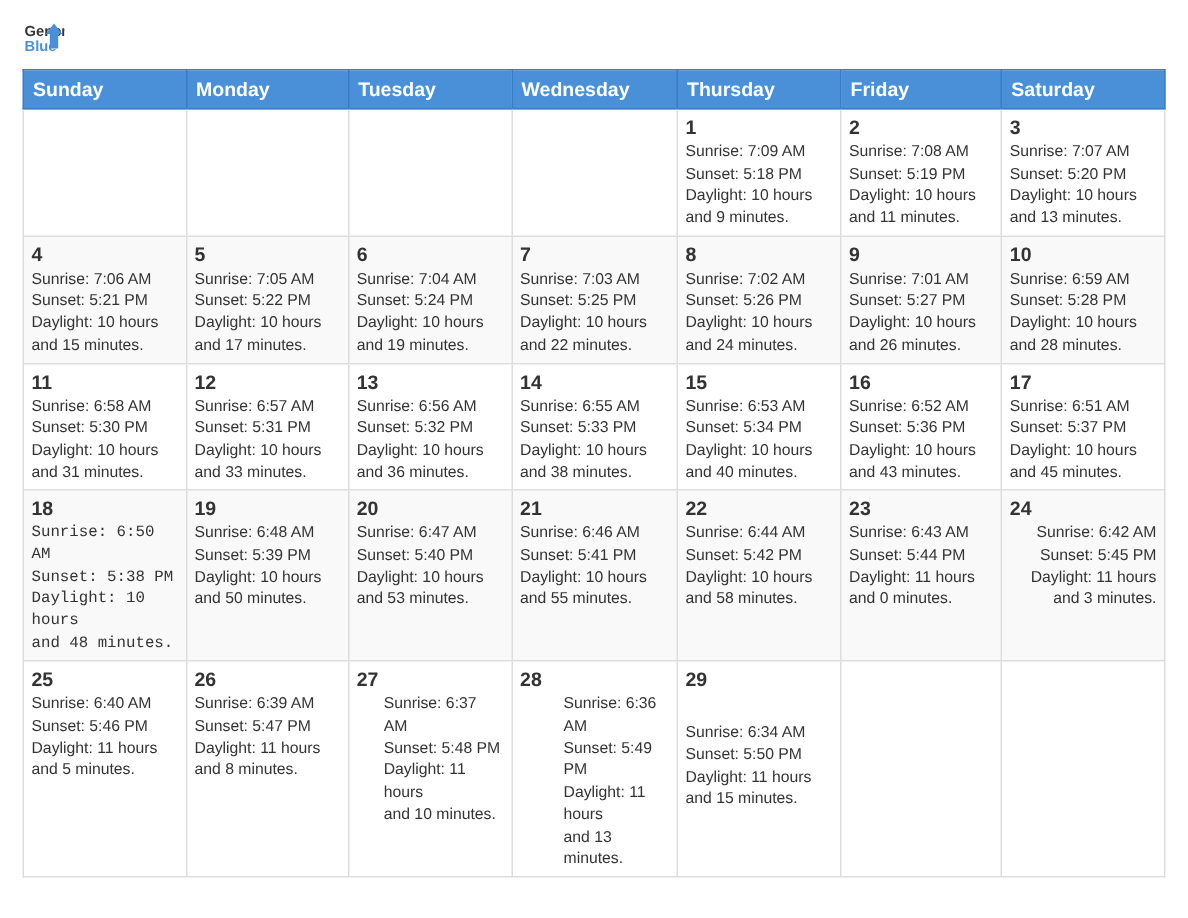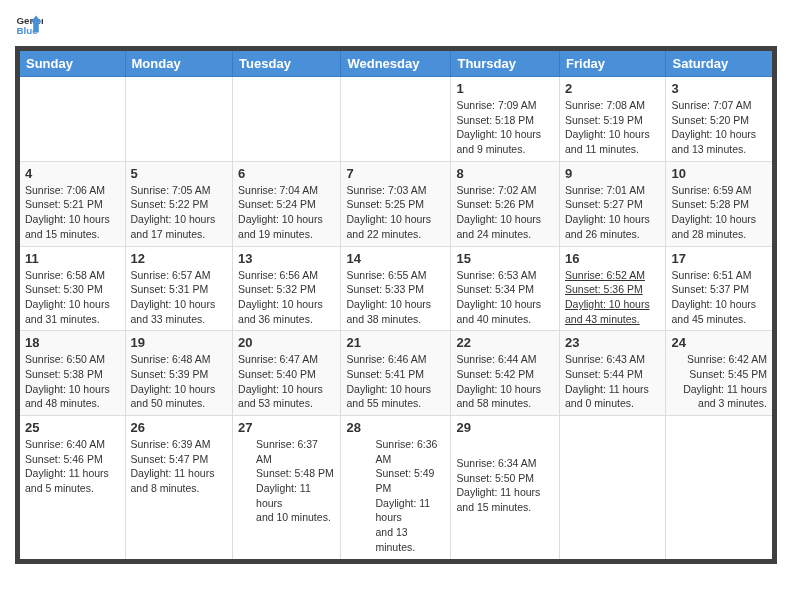--- a/index.html
+++ b/index.html
@@ -33,21 +33,21 @@
       font-weight: normal;
       color: #333;
     }
     .location-title {
       font-size: 15px;
       color: #555;
     }
     .calendar {
       width: 100%;
       border-collapse: collapse;
-      border: 5px solid #404040;
+      border: 1px solid #404040;
     }
     .calendar th {
       background-color: #4a90d9;
       color: #fff;
       text-align: left;
       padding: 5px 6px;
       font-size: 13px;
       font-weight: bold;
       border: 1px solid #3a7bc8;
     }
@@ -222,37 +222,37 @@
         </td>
         <td>
           <span class="day-number">15</span>
           <div class="day-info" style="white-space: pre-line;">Sunrise: 6:53 AM
 Sunset: 5:34 PM
 Daylight: 10 hours
 and 40 minutes.</div>
         </td>
         <td>
           <span class="day-number">16</span>
-          <div class="day-info" style="white-space: pre-line; text-decoration: underline;">Sunrise: 6:52 AM
+          <div class="day-info" style="white-space: pre-line;">Sunrise: 6:52 AM
 Sunset: 5:36 PM
 Daylight: 10 hours
 and 43 minutes.</div>
         </td>
         <td>
           <span class="day-number">17</span>
           <div class="day-info" style="white-space: pre-line;">Sunrise: 6:51 AM
 Sunset: 5:37 PM
 Daylight: 10 hours
 and 45 minutes.</div>
         </td>
       </tr>
       <tr>
         <td>
           <span class="day-number">18</span>
-          <div class="day-info" style="white-space: pre-line;">Sunrise: 6:50 AM
+          <div class="day-info" style="white-space: pre-line; font-family: Liberation Mono, monospace;">Sunrise: 6:50 AM
 Sunset: 5:38 PM
 Daylight: 10 hours
 and 48 minutes.</div>
         </td>
         <td>
           <span class="day-number">19</span>
           <div class="day-info" style="white-space: pre-line;">Sunrise: 6:48 AM
 Sunset: 5:39 PM
 Daylight: 10 hours
 and 50 minutes.</div>

